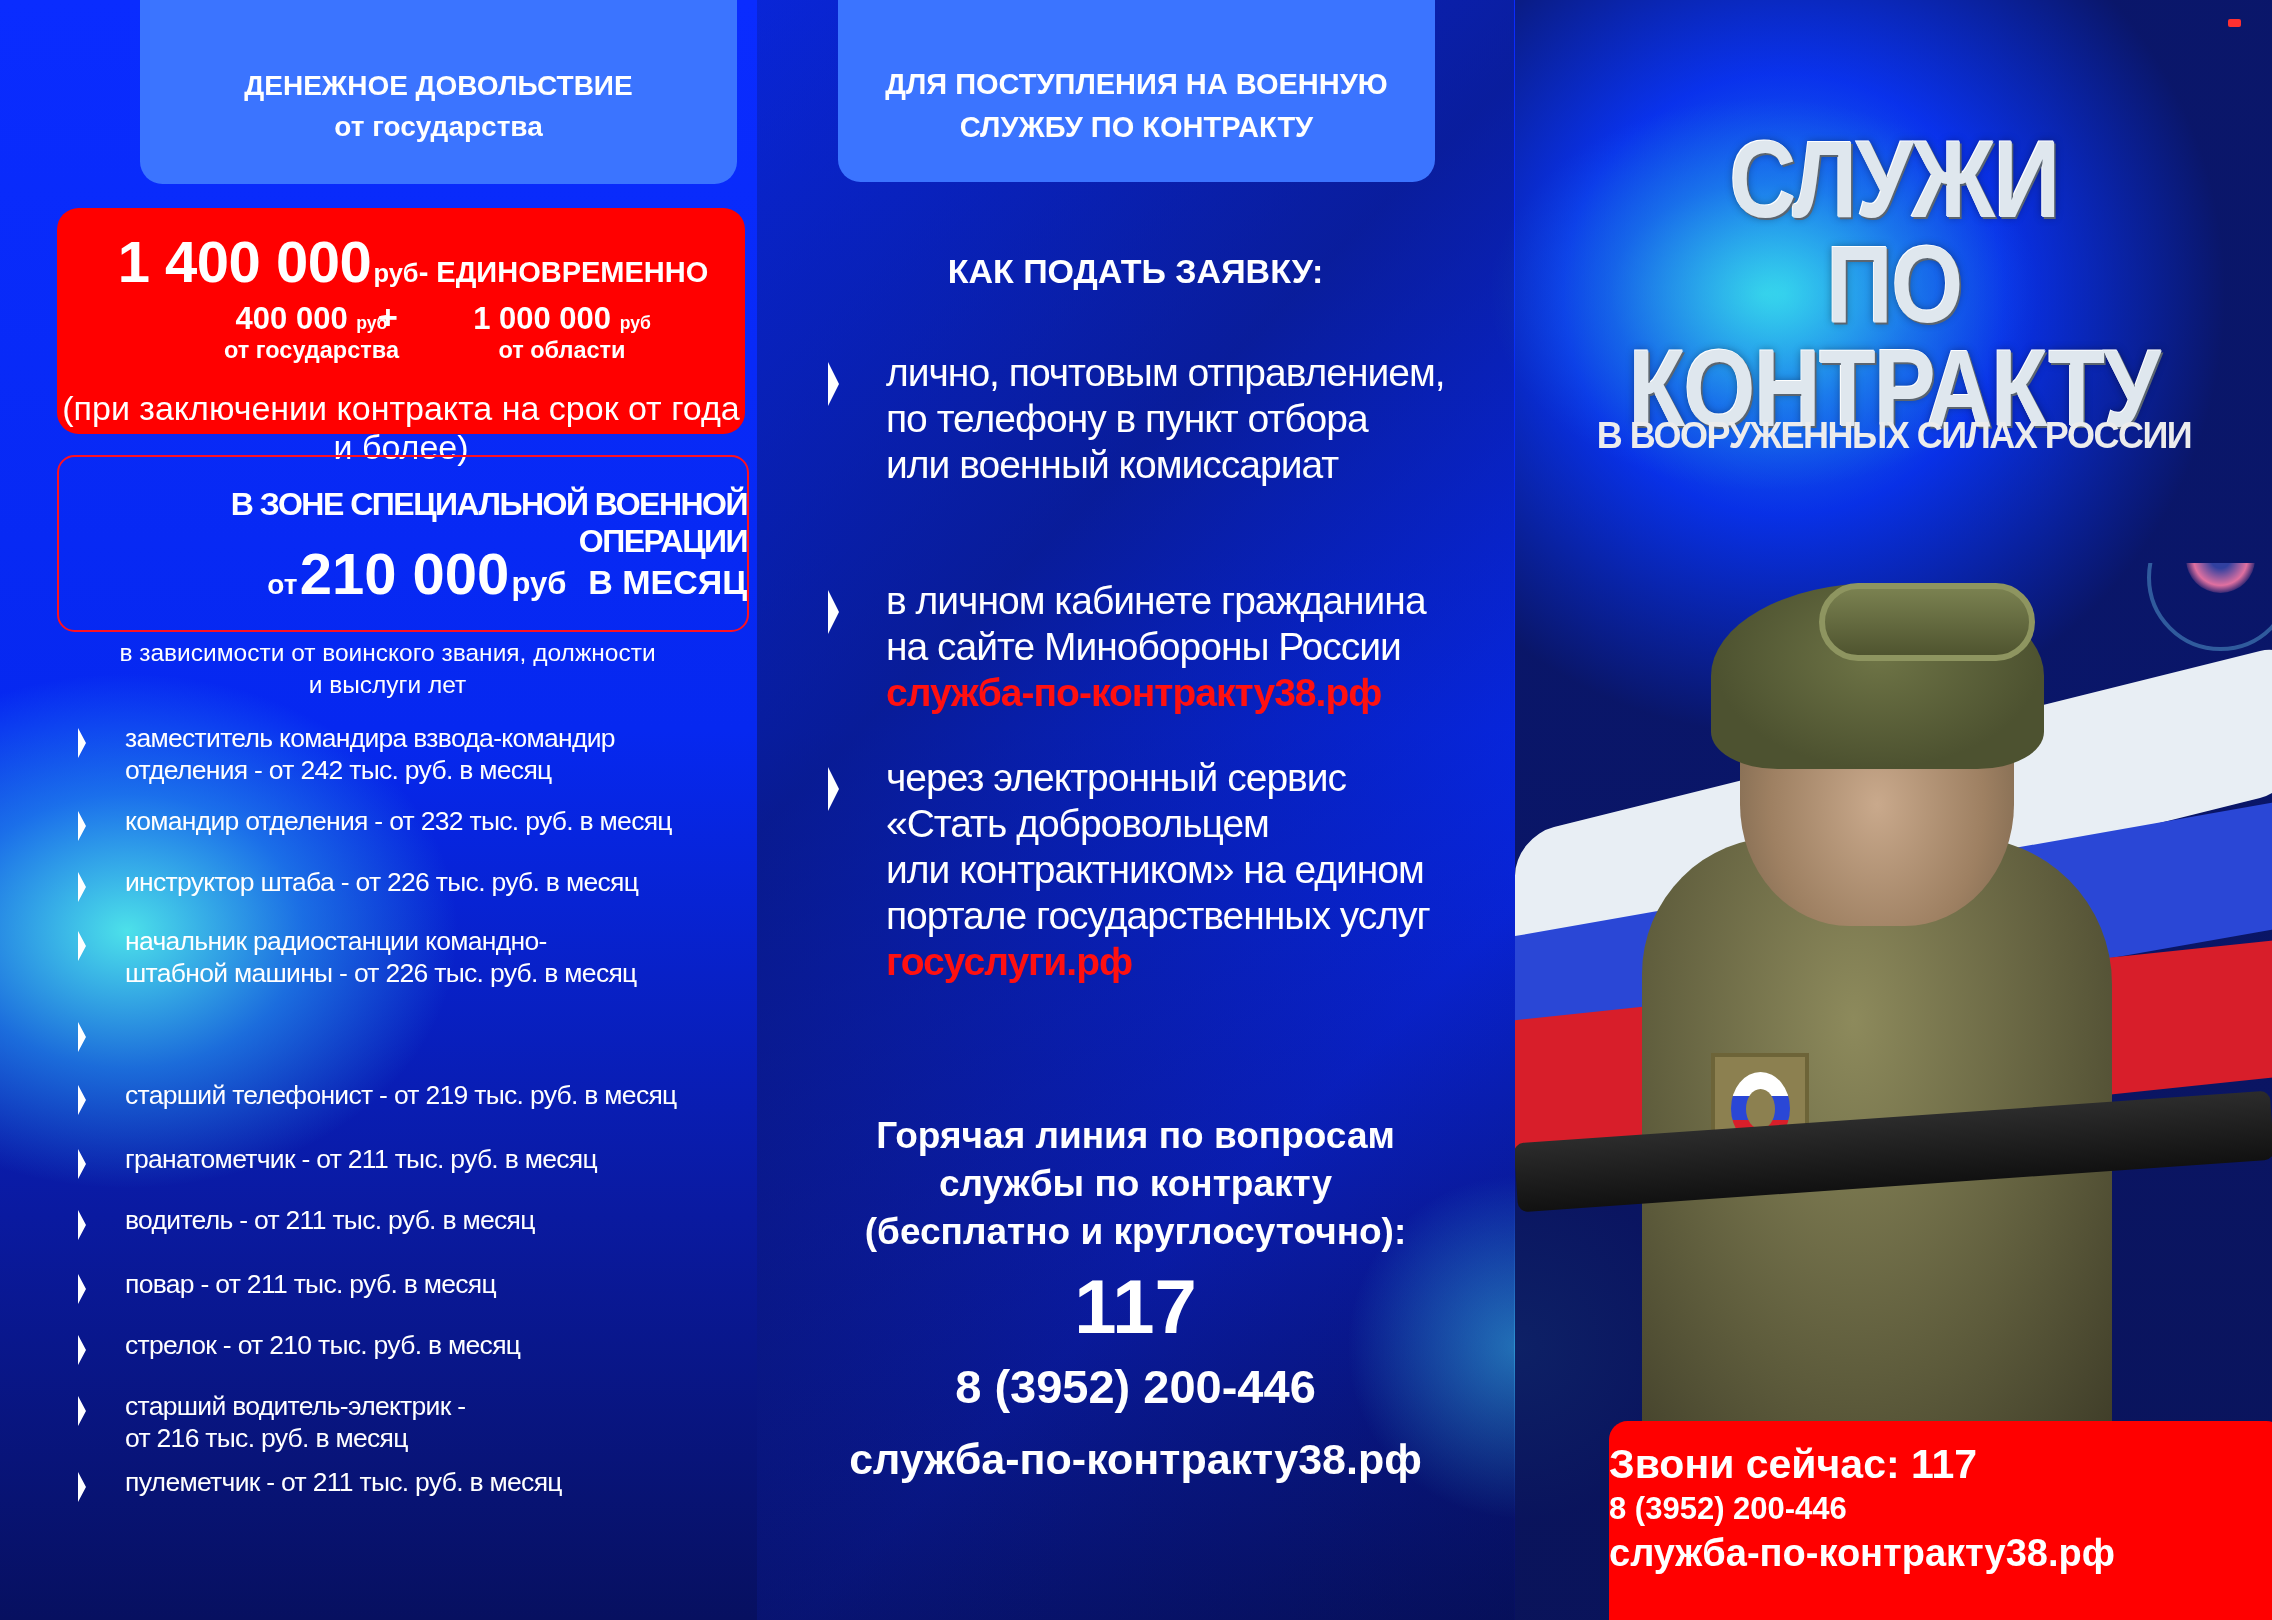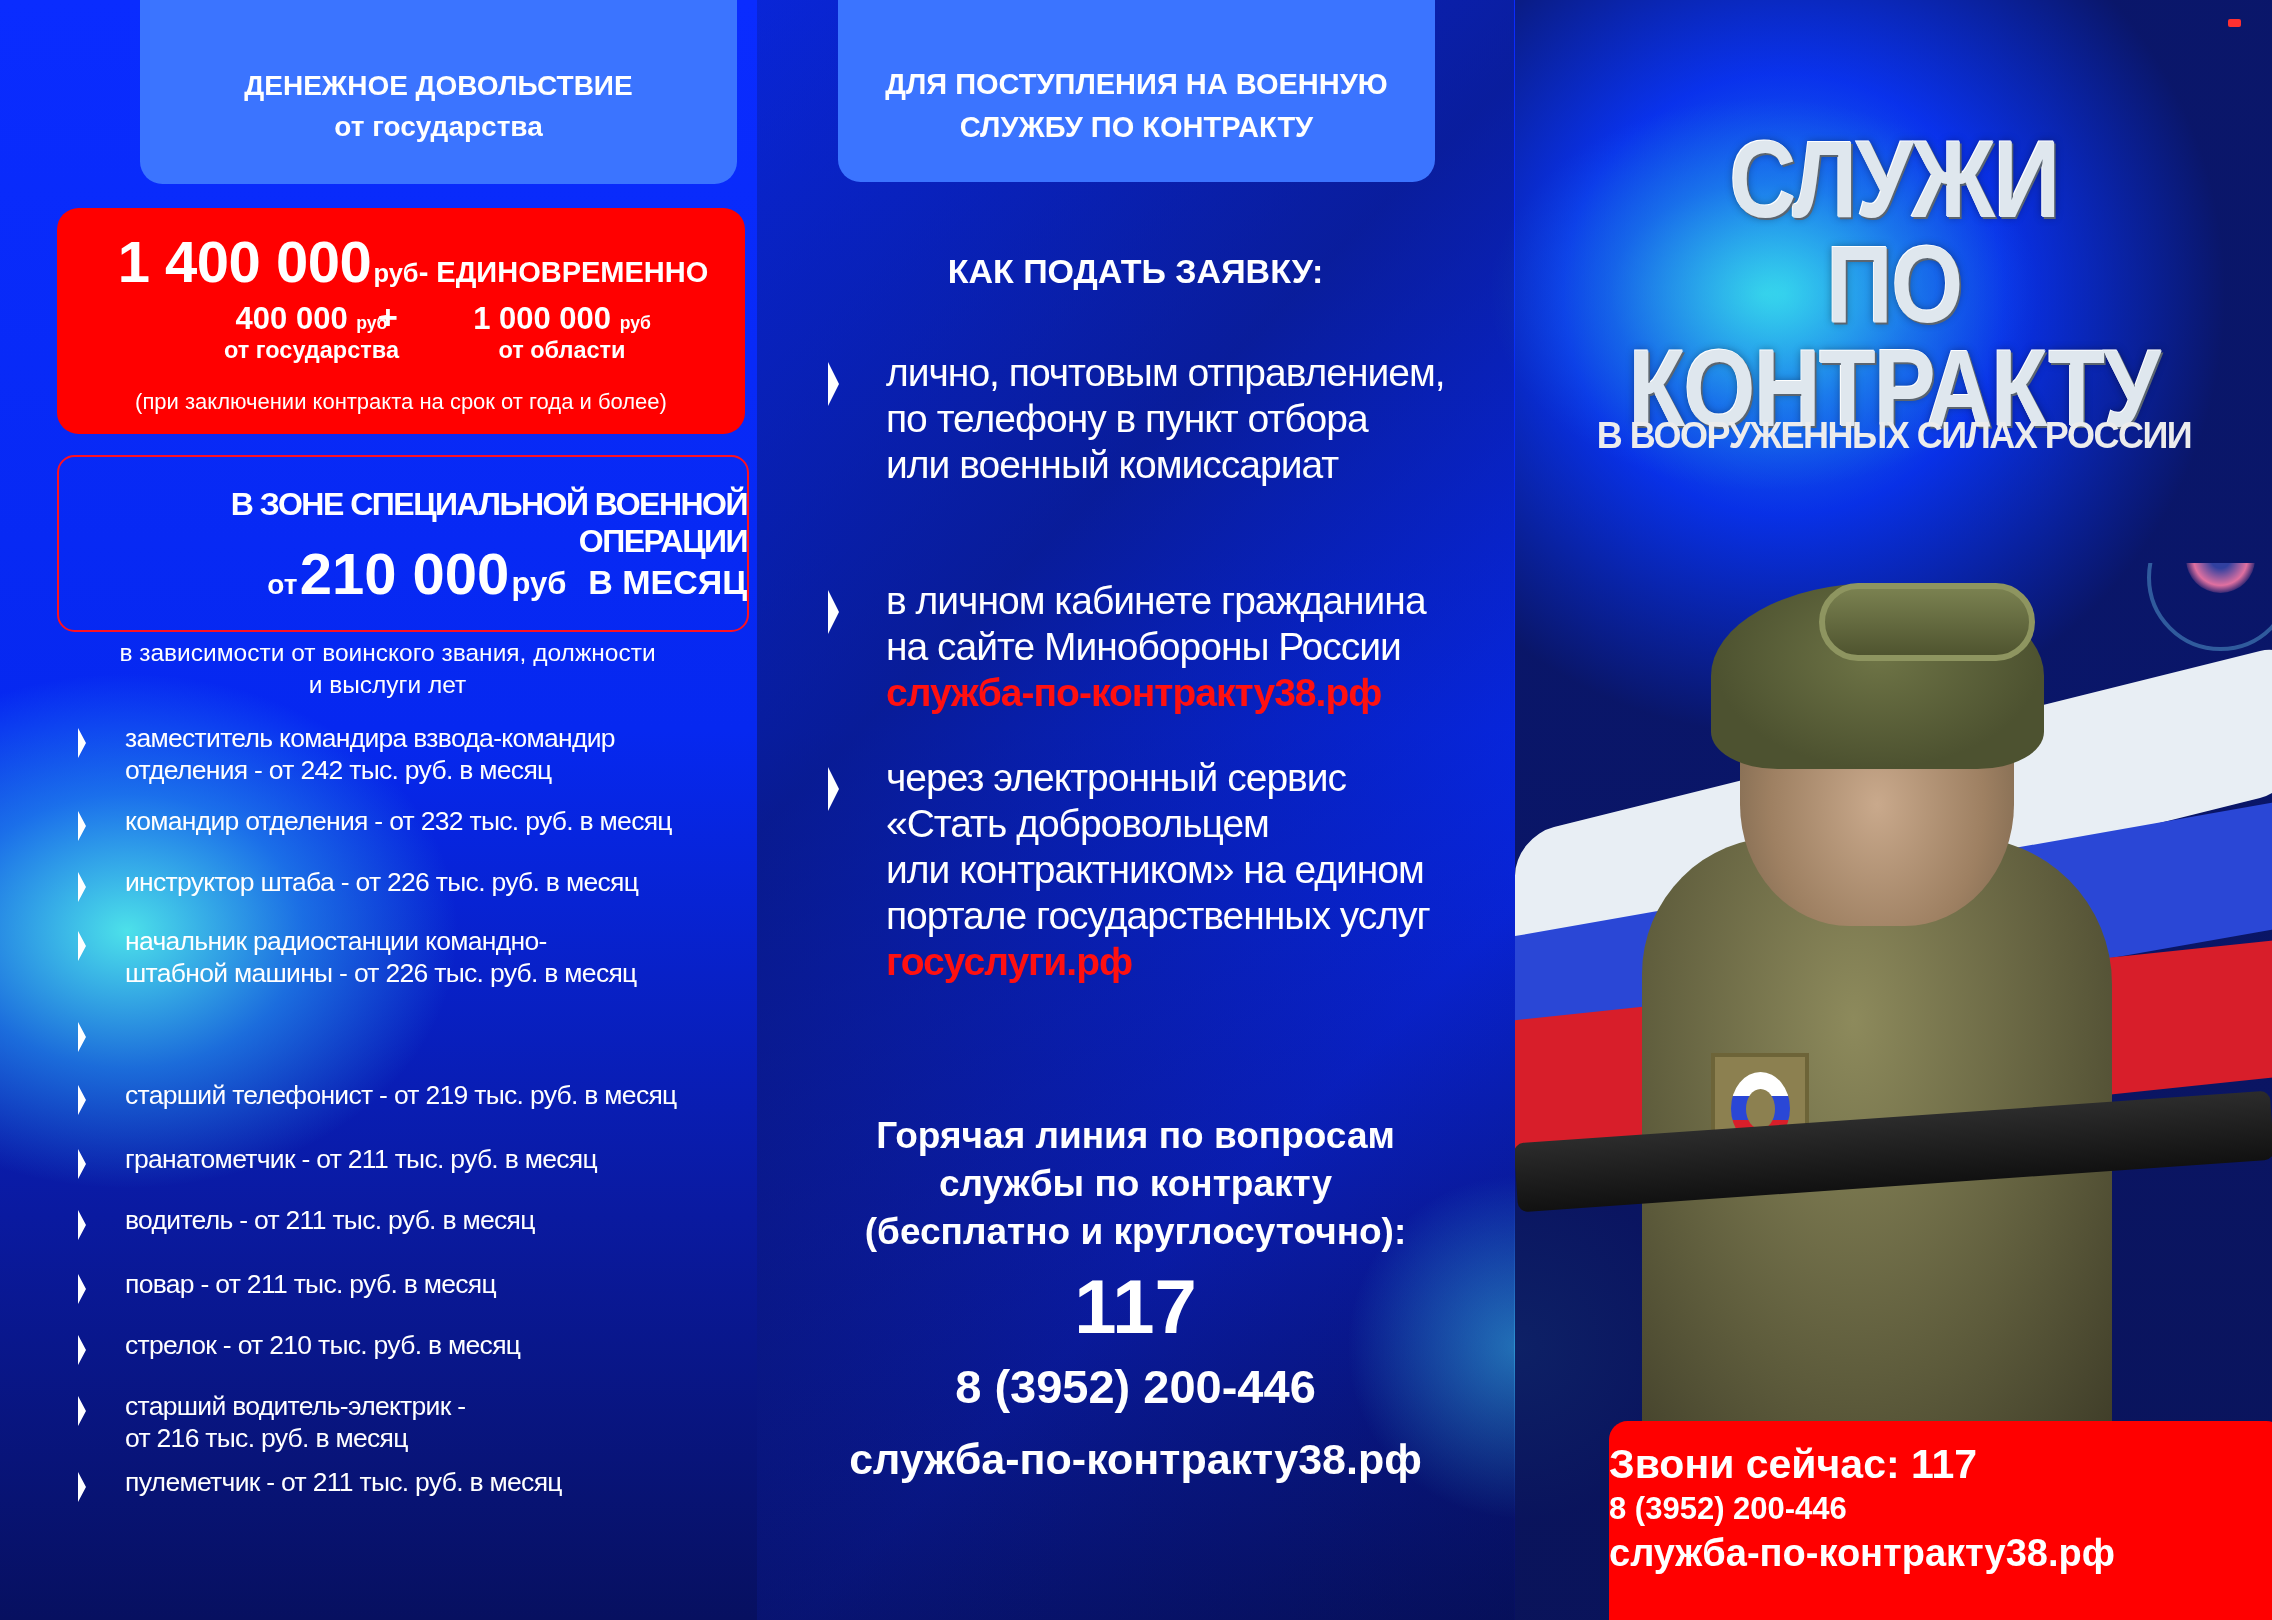--- a/index.html
+++ b/index.html
@@ -38,21 +38,21 @@
   .bonus-rub { font-size: 25.5px; font-weight: bold; }
   .bonus-once { font-size: 29px; font-weight: bold; }
   .bonus-split { position: absolute; top: 93px; width: 100%; }
   .split-col { position: absolute; text-align: center; }
   .split-amount { font-size: 31px; font-weight: bold; white-space: nowrap; }
   .split-amount small { font-size: 17.6px; }
   .split-label { font-size: 23.5px; font-weight: bold; }
   #split-state { left: 127px; width: 255px; }
   #split-region { left: 353px; width: 304px; }
   .plus { position: absolute; left: 321px; top: -2.9px; font-size: 34px; font-weight: bold; }
-  .bonus-note { position: absolute; left: 0; top: 181px; width: 100%; font-size: 22px; }
+  .bonus-note { position: absolute; left: 0; top: 181px; width: 100%; font-size: 34px; }
 
   #svo-box {
     position: absolute; left: 57px; top: 455px; width: 692px; height: 177px;
     border: 2.9px solid #ff1020; border-radius: 17.6px; text-align: right;
   }
   .svo-title { position: absolute; top: 29px; width: 100%; font-size: 32px; font-weight: bold; letter-spacing: -1.5px; }
   .svo-amount { position: absolute; top: 83px; width: 100%; white-space: nowrap; }
   .svo-from { font-size: 28px; font-weight: bold; }
   .svo-num { font-size: 58px; font-weight: bold; }
   .svo-rub { font-size: 31px; font-weight: bold; margin-right: 19.6px; }

